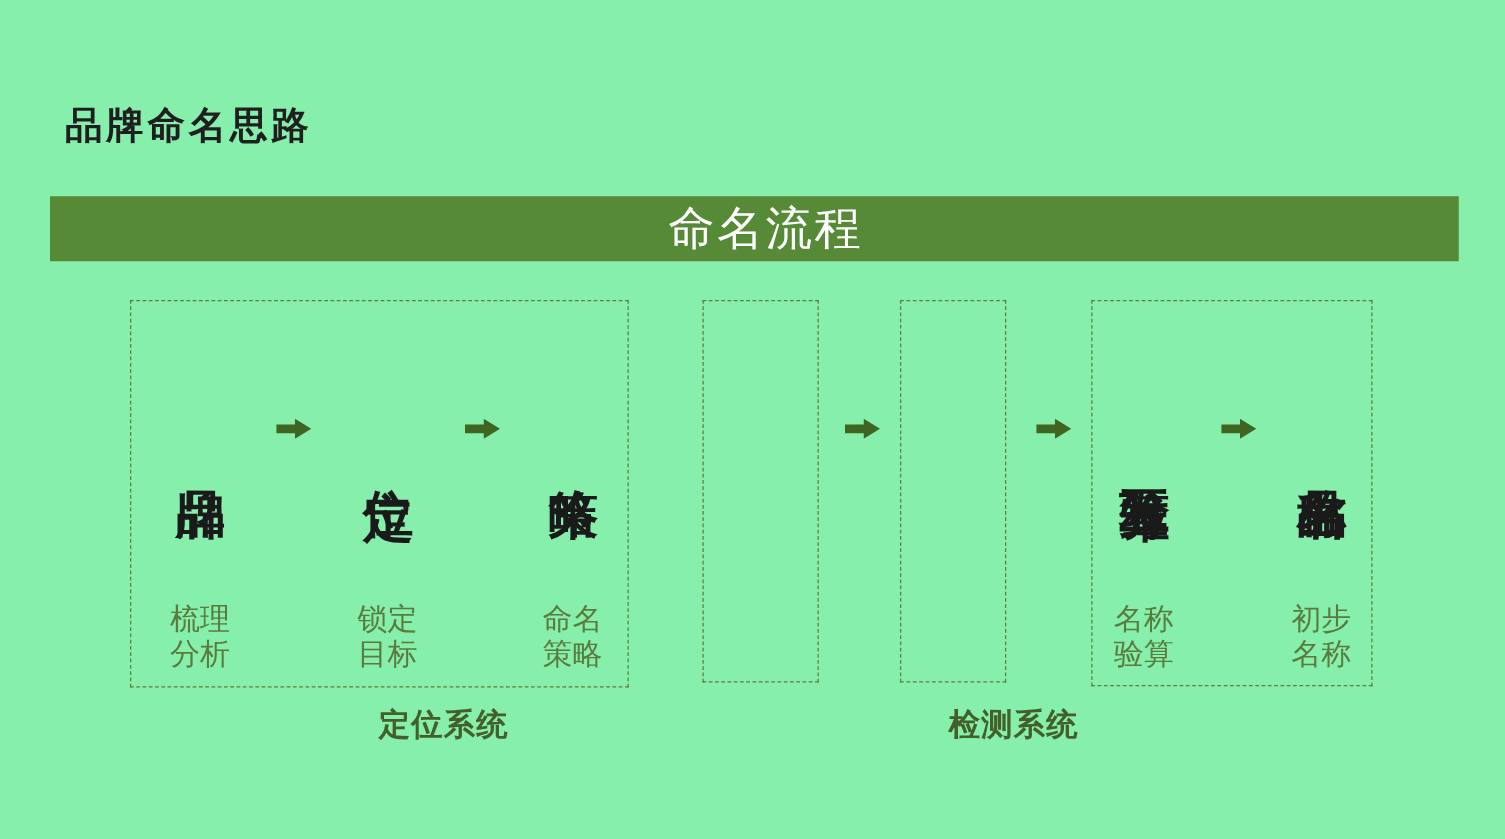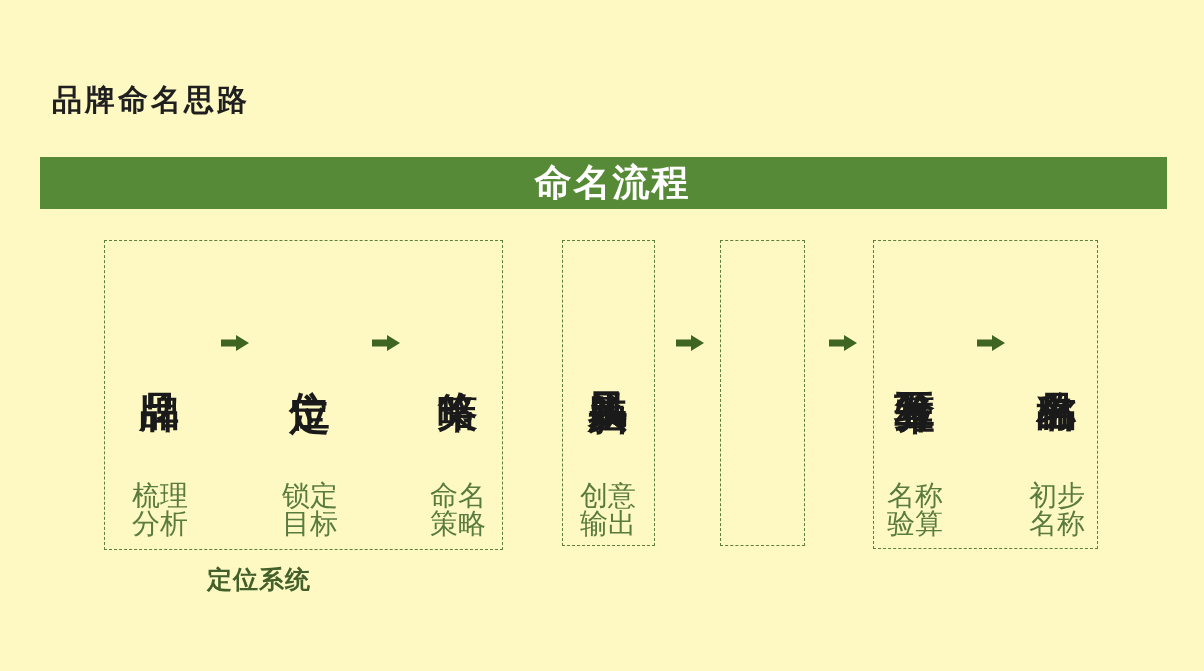--- a/index.html
+++ b/index.html
@@ -8,35 +8,35 @@
     --arrow:#3f6522;
     --box-border:#5c8038;
     --stage-main:#1a1a1a;
     --stage-sub:#5a7b3e;
     --group-label:#43602a;
     --title-text:#1f1f1f;
   }
   *{margin:0;padding:0;box-sizing:border-box;}
   html,body{background:#ffffff;}
   body{font-family:"Liberation Sans","DejaVu Sans",sans-serif;}
-  .slide{position:relative;width:1204px;height:671px;background:#fef9c3;overflow:hidden;}
+  .slide{position:relative;width:1204px;height:671px;background:#86efac;overflow:hidden;}
 
   .page-title{
     position:absolute;left:52px;top:80px;
     font-size:30px;font-weight:800;letter-spacing:3px;
     color:var(--title-text);
   }
 
   .banner{
     position:absolute;left:40px;top:157px;width:1127px;height:52px;
     background:var(--banner-bg);
     display:flex;align-items:center;justify-content:center;
   }
   .banner-title{
-    color:var(--banner-text);font-size:37px;font-weight:700;letter-spacing:2px;margin-left:18px;
+    color:var(--banner-text);font-size:37px;font-weight:400;letter-spacing:2px;margin-left:18px;
   }
 
   .flow-box{
     position:absolute;top:240px;
     border:1px dashed var(--box-border);
     background:transparent;
   }
   .box-1{left:104px;width:399px;height:310px;}
   .box-2{left:562px;width:93px;height:306px;}
   .box-3{left:720px;width:85px;height:306px;}
@@ -47,32 +47,32 @@
     display:flex;flex-direction:column;align-items:center;
   }
   .stage-main-wrap{height:240px;display:flex;align-items:center;justify-content:center;}
   .stage-main{
     writing-mode:vertical-rl;text-orientation:upright;
     font-size:40px;line-height:1;font-weight:800;
     color:var(--stage-main);
   }
   .stage-sub{
     white-space:pre-line;text-align:left;
-    font-size:28px;line-height:28px;
+    font-size:24px;line-height:28px;
     color:var(--stage-sub);margin-top:2px;
   }
   .s1{left:100px;} .s2{left:250px;} .s3{left:398px;}
   .s4{left:548px;} .s5{left:702px;}
   .s6{left:855px;} .s7{left:997px;}
 
   .arrow{position:absolute;top:335px;width:28px;height:16px;color:var(--arrow);}
   .a1{left:221px;} .a2{left:372px;} .a3{left:676px;} .a4{left:829px;} .a5{left:977px;}
 
   .group-label{
-    position:absolute;top:563px;width:200px;text-align:left;
+    position:absolute;top:563px;width:200px;text-align:right;
     font-size:25px;font-weight:800;letter-spacing:1px;
     color:var(--group-label);
   }
   .g1{left:207px;} .g2{left:509px;} .g3{left:663px;} .g4{left:886px;}
 </style>
 </head>
 <body>
 
 <div class="slide">
 
@@ -104,27 +104,20 @@
   </div>
 
   <div class="stage s2">
     <div class="stage-main-wrap">
       <div class="stage-main">定位</div>
     </div>
     <div class="stage-sub">锁定
 目标</div>
   </div>
 
-  <div class="stage s4">
-    <div class="stage-main-wrap">
-      <div class="stage-main">头脑风暴</div>
-    </div>
-    <div class="stage-sub">创意
-输出</div>
-  </div>
 
 
   <div class="stage s6">
     <div class="stage-main-wrap">
       <div class="stage-main">五维验算</div>
     </div>
     <div class="stage-sub">名称
 验算</div>
   </div>
 
@@ -146,14 +139,15 @@
       <polygon points="0,4.5 15,4.5 15,0 28,8 15,16 15,11.5 0,11.5" fill="currentColor"></polygon>
     </svg>
   <svg class="arrow a4" viewBox="0 0 28 16" xmlns="http://www.w3.org/2000/svg">
       <polygon points="0,4.5 15,4.5 15,0 28,8 15,16 15,11.5 0,11.5" fill="currentColor"></polygon>
     </svg>
   <svg class="arrow a5" viewBox="0 0 28 16" xmlns="http://www.w3.org/2000/svg">
       <polygon points="0,4.5 15,4.5 15,0 28,8 15,16 15,11.5 0,11.5" fill="currentColor"></polygon>
     </svg>
 
   <div class="group-label g1">定位系统</div>
+  <div class="group-label g3">检测系统</div>
 
 </div>
 
 </body></html>

